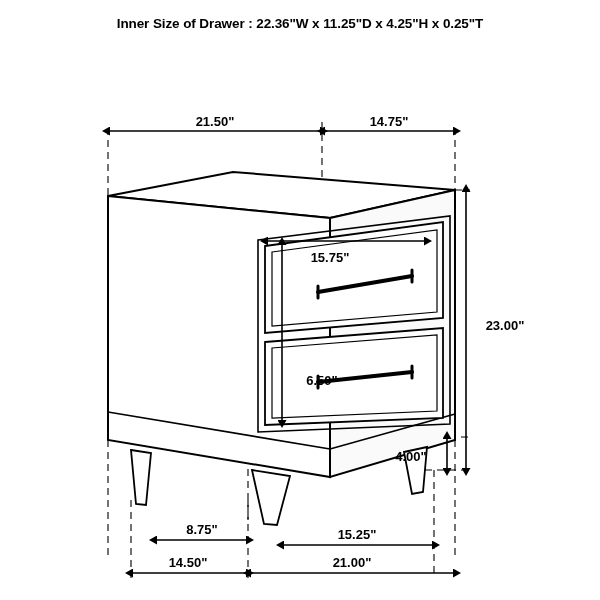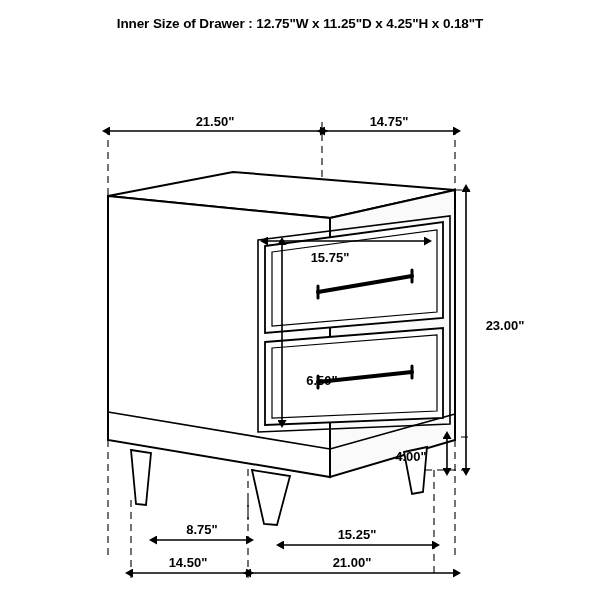--- a/index.html
+++ b/index.html
@@ -40,21 +40,21 @@
     font-size: 13px;
     font-weight: bold;
     fill: #000;
   }
 </style>
 </head>
 <body>
 
 <div id="stage">
 
-  <div id="title">Inner Size of Drawer : 12.75"W x 11.25"D x 4.25"H x 0.18"T</div>
+  <div id="title">Inner Size of Drawer : 22.36"W x 11.25"D x 4.25"H x 0.25"T</div>
 
   <svg id="drawing" width="600" height="600" viewBox="0 0 600 600">
 
     <defs>
       <marker id="arrL" markerWidth="9" markerHeight="9" refX="8" refY="4.5" orient="auto" markerUnits="userSpaceOnUse">
         <path d="M8,0 L0,4.5 L8,9 z" fill="#000"></path>
       </marker>
       <marker id="arrR" markerWidth="9" markerHeight="9" refX="1" refY="4.5" orient="auto" markerUnits="userSpaceOnUse">
         <path d="M1,0 L9,4.5 L1,9 z" fill="#000"></path>
       </marker>

